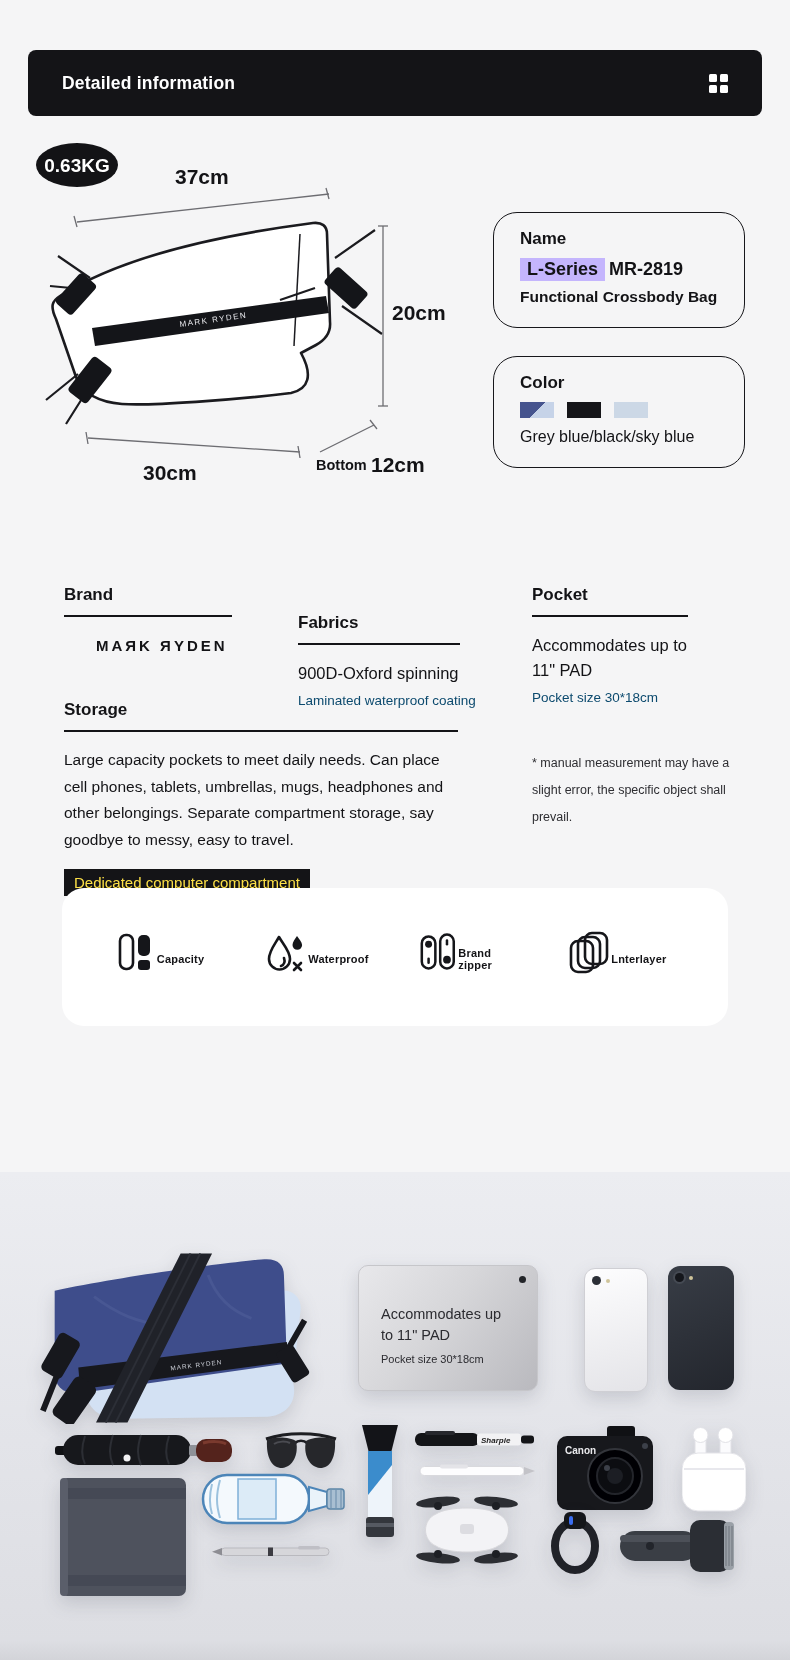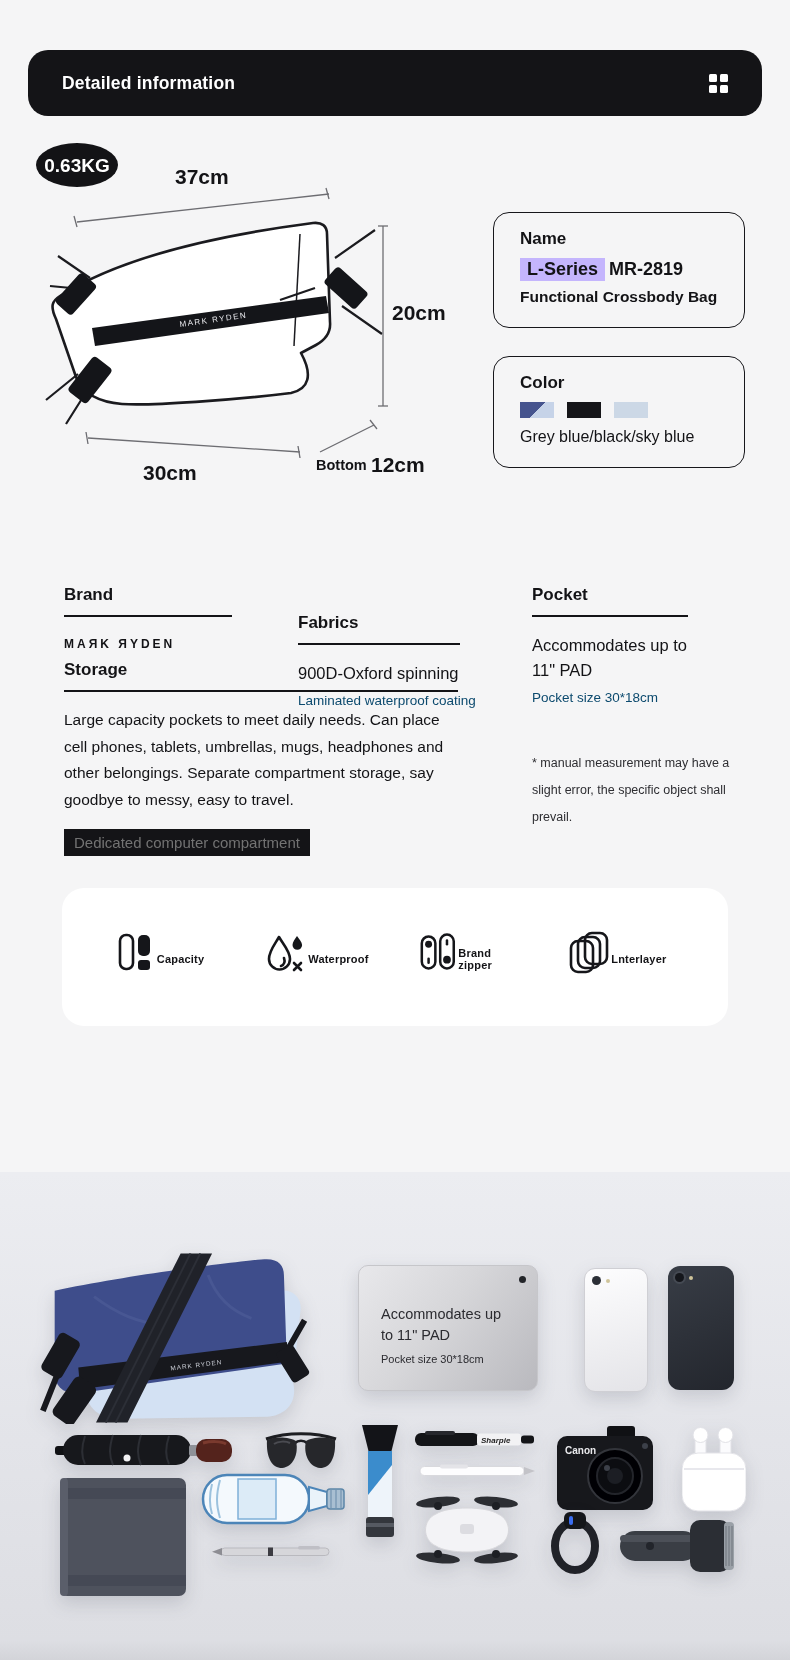--- a/index.html
+++ b/index.html
@@ -1,50 +1,50 @@
 <!DOCTYPE html>
 <html><head>
 <meta charset="utf-8">
 <style>
   html,body{margin:0;padding:0;}
   .page{position:relative;width:790px;height:1660px;background:#f5f5f6;overflow:hidden;
         font-family:"Liberation Sans","DejaVu Sans",sans-serif;color:#131316;}
   .abs{position:absolute;}
 
   
-  .hdr{left:28px;top:50px;width:734px;height:66px;background:#141417;border-radius:20px;
+  .hdr{left:28px;top:50px;width:734px;height:66px;background:#141417;border-radius:8px;
        display:flex;align-items:center;justify-content:space-between;padding:0 34px;box-sizing:border-box;}
   .hdr-title{color:#fff;font-size:17.5px;font-weight:700;letter-spacing:.2px;}
   .grid-ico{display:grid;grid-template-columns:8px 8px;grid-template-rows:8px 8px;gap:3px;cursor:pointer;}
   .grid-ico span{background:#fff;border-radius:1.5px;}
 
   
-  .card{border:1.7px solid #17171b;border-radius:16px;box-sizing:border-box;padding:16px 26px;}
+  .card{border:1.7px solid #17171b;border-radius:24px;box-sizing:border-box;padding:16px 26px;}
   .card-h{font-size:17px;font-weight:700;margin:0 0 9px 0;}
   .namecard{left:493px;top:212px;width:252px;height:116px;}
   .series-hl{display:inline-block;background:#c4b5fd;padding:1px 7px;font-size:18px;font-weight:700;}
   .model{font-size:18px;font-weight:700;margin-left:4px;}
   .subtitle{font-size:15.5px;font-weight:700;margin-top:7px;}
   .colorcard{left:493px;top:356px;width:252px;height:112px;}
   .swatches{display:flex;gap:13px;margin:2px 0 10px 0;}
   .sw{width:34px;height:16px;}
   .sw-greyblue{background:linear-gradient(135deg,#46548e 50%,#c6d3e8 50%);}
   .sw-black{background:#161619;}
   .sw-sky{background:#ccd8e6;}
   .color-val{font-size:16px;}
 
   
   .spec-h{font-size:17px;font-weight:700;}
   .spec-line{border-top:2px solid #141417;margin-top:10px;}
-  .brand-logo{font-size:12px;font-weight:700;letter-spacing:3px;margin-top:20px;}
+  .brand-logo{font-size:15px;font-weight:700;letter-spacing:3px;margin-top:20px;margin-left:32px;}
   .spec-main{font-size:16.5px;margin-top:16px;line-height:25px;}
   .spec-sub{font-size:13.5px;color:#0c4a6e;margin-top:5px;line-height:19px;}
 
   .storage-p{font-size:15.5px;line-height:26.5px;margin-top:15px;}
-  .tag{display:inline-block;background:#141417;color:#737373;font-size:15px;padding:5px 10px;}
+  .tag{display:inline-block;background:#141417;color:#fde047;font-size:15px;padding:5px 10px;}
   .note{font-size:12.5px;line-height:27px;color:#2e2e32;}
 
   
   .feat{left:62px;top:888px;width:666px;height:138px;background:#fff;border-radius:22px;
         display:flex;justify-content:space-around;align-items:flex-start;padding:42px 30px 0;box-sizing:border-box;}
   .feat-col{display:flex;flex-direction:row;align-items:center;width:110px;}
   .feat-col svg{width:44px;height:44px;}
   .feat-lbl{font-size:11px;font-weight:700;margin-top:13px;letter-spacing:.2px;}
   .ik{stroke:#15161a;stroke-width:2.6;fill:none;stroke-linejoin:round;stroke-linecap:round;}
 
@@ -154,21 +154,21 @@
     <div class="spec-main">900D-Oxford spinning</div>
     <div class="spec-sub">Laminated waterproof coating</div>
   </div>
   <div class="abs" style="left:532px;top:585px;width:175px;">
     <div class="spec-h">Pocket</div>
     <div class="spec-line" style="width:156px;"></div>
     <div class="spec-main">Accommodates up to 11" PAD</div>
     <div class="spec-sub">Pocket size 30*18cm</div>
   </div>
 
-  <div class="abs" style="left:64px;top:660px;width:400px;">
+  <div class="abs" style="left:64px;top:700px;width:400px;">
     <div class="spec-h">Storage</div>
     <div class="spec-line" style="width:394px;"></div>
     <p class="storage-p">Large capacity pockets to meet daily needs. Can place cell phones, tablets, umbrellas, mugs, headphones and other belongings. Separate compartment storage, say goodbye to messy, easy to travel.</p>
     <span class="tag">Dedicated computer compartment</span>
   </div>
 
   <div class="abs note" style="left:532px;top:750px;width:216px;">* manual measurement may have a slight error, the specific object shall prevail.</div>
 
   <div class="abs feat">
     <div class="feat-col">

